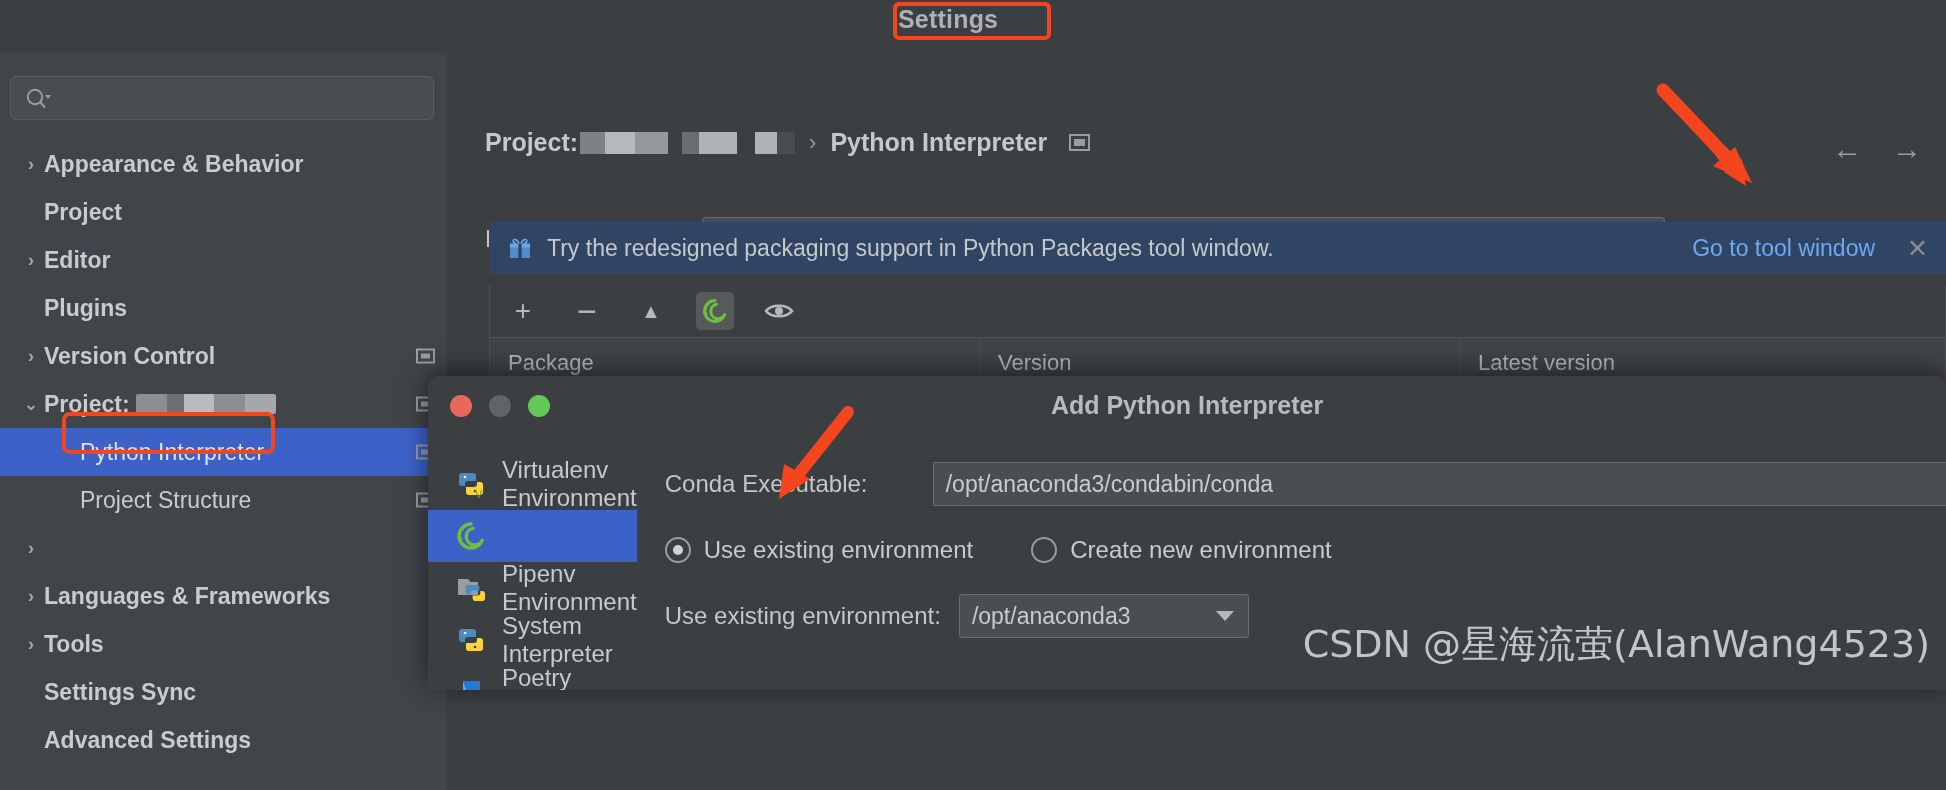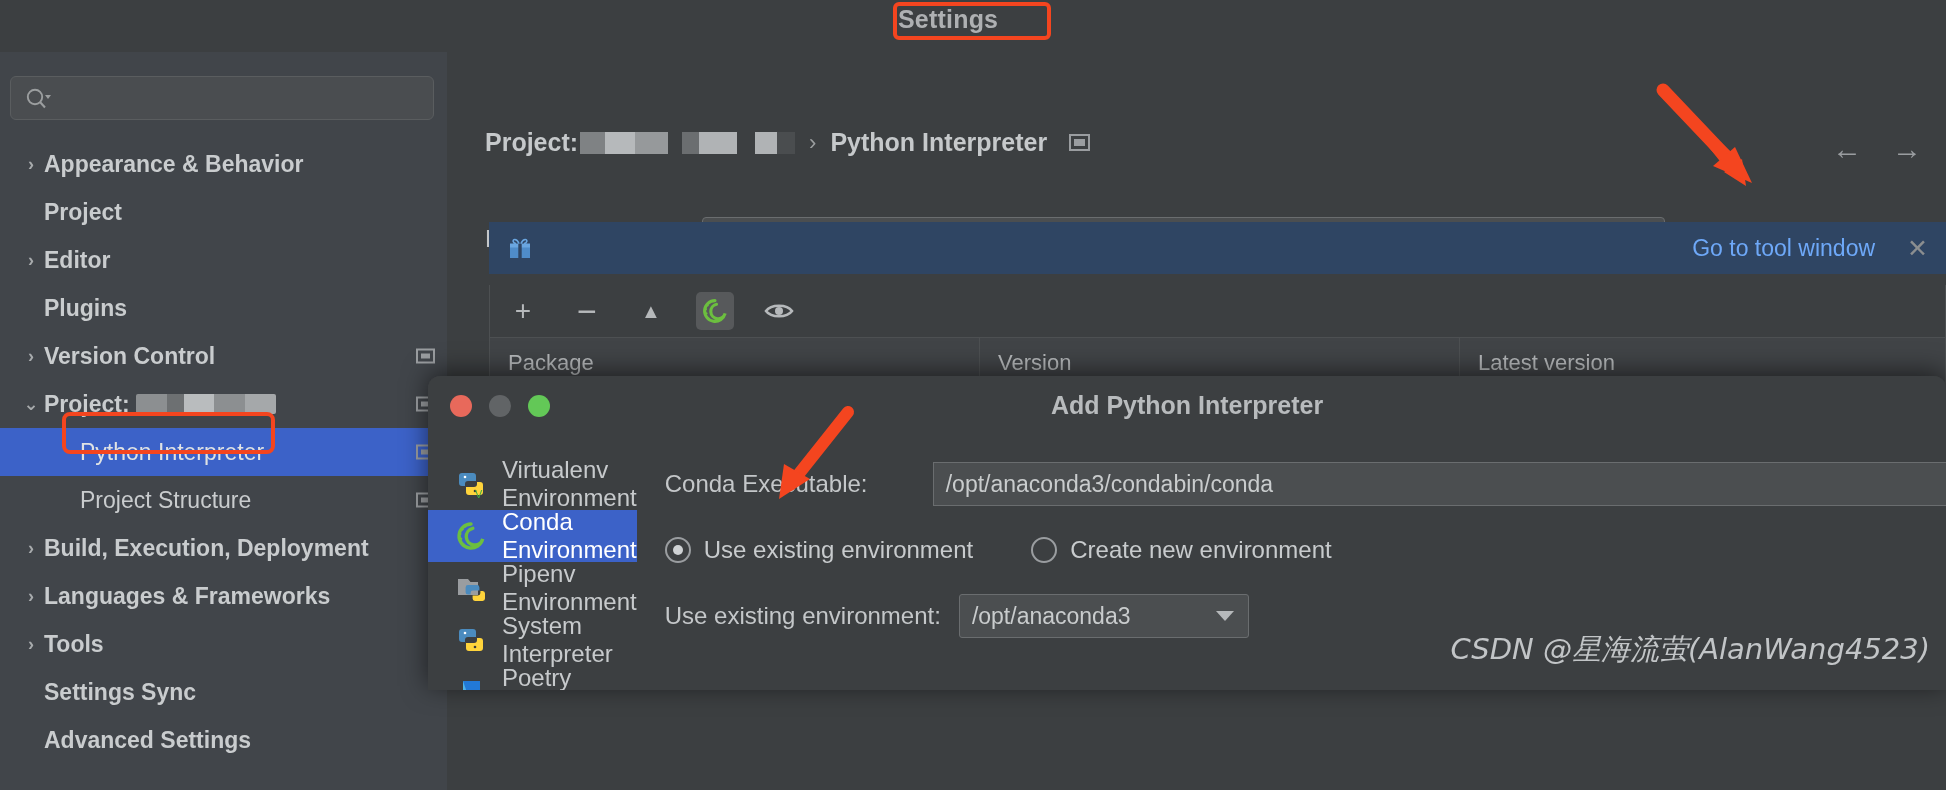--- a/index.html
+++ b/index.html
@@ -216,23 +216,22 @@
   .env-select .val { font-size: 23px; color: #c9cccd; }
   .env-select .caret {
     position: absolute; right: 14px; top: 50%; transform: translateY(-50%);
     width: 0; height: 0; border-left: 9px solid transparent; border-right: 9px solid transparent;
     border-top: 10px solid #b6b9bb;
   }
 
   
   .watermark {
     position: absolute; right: 16px; bottom: 20px;
-    font-size: 29px; color: #c2c5c7; white-space: nowrap;
+    font-size: 38px; color: #c2c5c7; white-space: nowrap;
     font-family: "DejaVu Sans", "Liberation Sans", sans-serif;
-    font-style: italic;
   }
 
   
   .arrows { position: absolute; left: 0; top: 0; width: 1946px; height: 790px; pointer-events: none; }
 </style>
 </head>
 <body>
 
 <div id="root">
 
@@ -285,21 +284,20 @@
         <div class="tree-row child selected">
           <span class="lbl">Python Interpreter</span>
           <span class="mini-sq"></span>
         </div>
         <div class="tree-row child">
           <span class="lbl">Project Structure</span>
           <span class="mini-sq"></span>
         </div>
         <div class="tree-row bold">
           <span class="chev">›</span>
-          <span class="lbl">Build, Execution, Deployment</span>
         </div>
         <div class="tree-row bold">
           <span class="chev">›</span>
           <span class="lbl">Languages &amp; Frameworks</span>
         </div>
         <div class="tree-row bold">
           <span class="chev">›</span>
           <span class="lbl">Tools</span>
         </div>
         <div class="tree-row bold">
@@ -353,20 +351,21 @@
   </div>
 
   <div class="banner">
     <svg class="gift-icon" viewBox="0 0 26 26">
       <rect x="3" y="10" width="20" height="13" fill="#4f8cc9"></rect>
       <rect x="3" y="8.5" width="20" height="4" fill="#6aa6e0"></rect>
       <rect x="11.3" y="8.5" width="3.4" height="14.5" fill="#2f4563"></rect>
       <path d="M9 8.5c-3 0-4-4-1.2-4 1.8 0 3.4 2.2 4.2 4" fill="none" stroke="#6aa6e0" stroke-width="1.6"></path>
       <path d="M17 8.5c3 0 4-4 1.2-4-1.8 0-3.4 2.2-4.2 4" fill="none" stroke="#6aa6e0" stroke-width="1.6"></path>
     </svg>
+    <span class="banner-text">Try the redesigned packaging support in Python Packages tool window.</span>
     <span class="banner-link">Go to tool window</span>
     <span class="banner-close">✕</span>
   </div>
 
   <div class="pkg-toolbar">
     <div class="tb-btn">+</div>
     <div class="tb-btn" style="font-size:34px;line-height:0.6">−</div>
     <div class="tb-btn" style="font-size:20px">▲</div>
     <div class="tb-btn active">
       <svg width="26" height="26" viewBox="0 0 26 26">
@@ -413,21 +412,20 @@
             <span>Virtualenv Environment</span>
           </div>
           <div class="env-item selected">
             <span class="env-icon"><svg viewBox="0 0 30 30">
                 <path d="M15 3a12 12 0 1 0 11.7 14.9 8.4 8.4 0 1 1-9.9-10.6" fill="none" stroke="#6cbf3f" stroke-width="3.4" stroke-linecap="round"></path>
                 <circle cx="6.2" cy="8.3" r="1.4" fill="#6cbf3f"></circle>
                 <circle cx="4.1" cy="12.9" r="1.4" fill="#6cbf3f"></circle>
                 <circle cx="4.9" cy="17.8" r="1.4" fill="#6cbf3f"></circle>
                 <circle cx="9.2" cy="5.3" r="1.3" fill="#6cbf3f"></circle>
               </svg></span>
-            <span>Conda Environment</span>
           </div>
           <div class="env-item">
             <span class="env-icon"><svg viewBox="0 0 30 30">
                 <path d="M2 6h10l2.5 3H22v13H2z" fill="#9a9da0"></path>
                 <path d="M14 12h7a2.4 2.4 0 0 1 2.4 2.4v3.2H17a2.4 2.4 0 0 0-2.4 2.4v1.6H12a2.4 2.4 0 0 1-2.4-2.4v-4.8A2.4 2.4 0 0 1 12 12z" fill="#4b8bbe"></path>
                 <path d="M25 28h-6a2.4 2.4 0 0 1-2.4-2.4v-3.2H22a2.4 2.4 0 0 0 2.4-2.4V18h2.3A2.4 2.4 0 0 1 29 20.4v5.2A2.4 2.4 0 0 1 26.6 28z" fill="#ffd43b"></path>
               </svg></span>
             <span>Pipenv Environment</span>
           </div>
           <div class="env-item">

